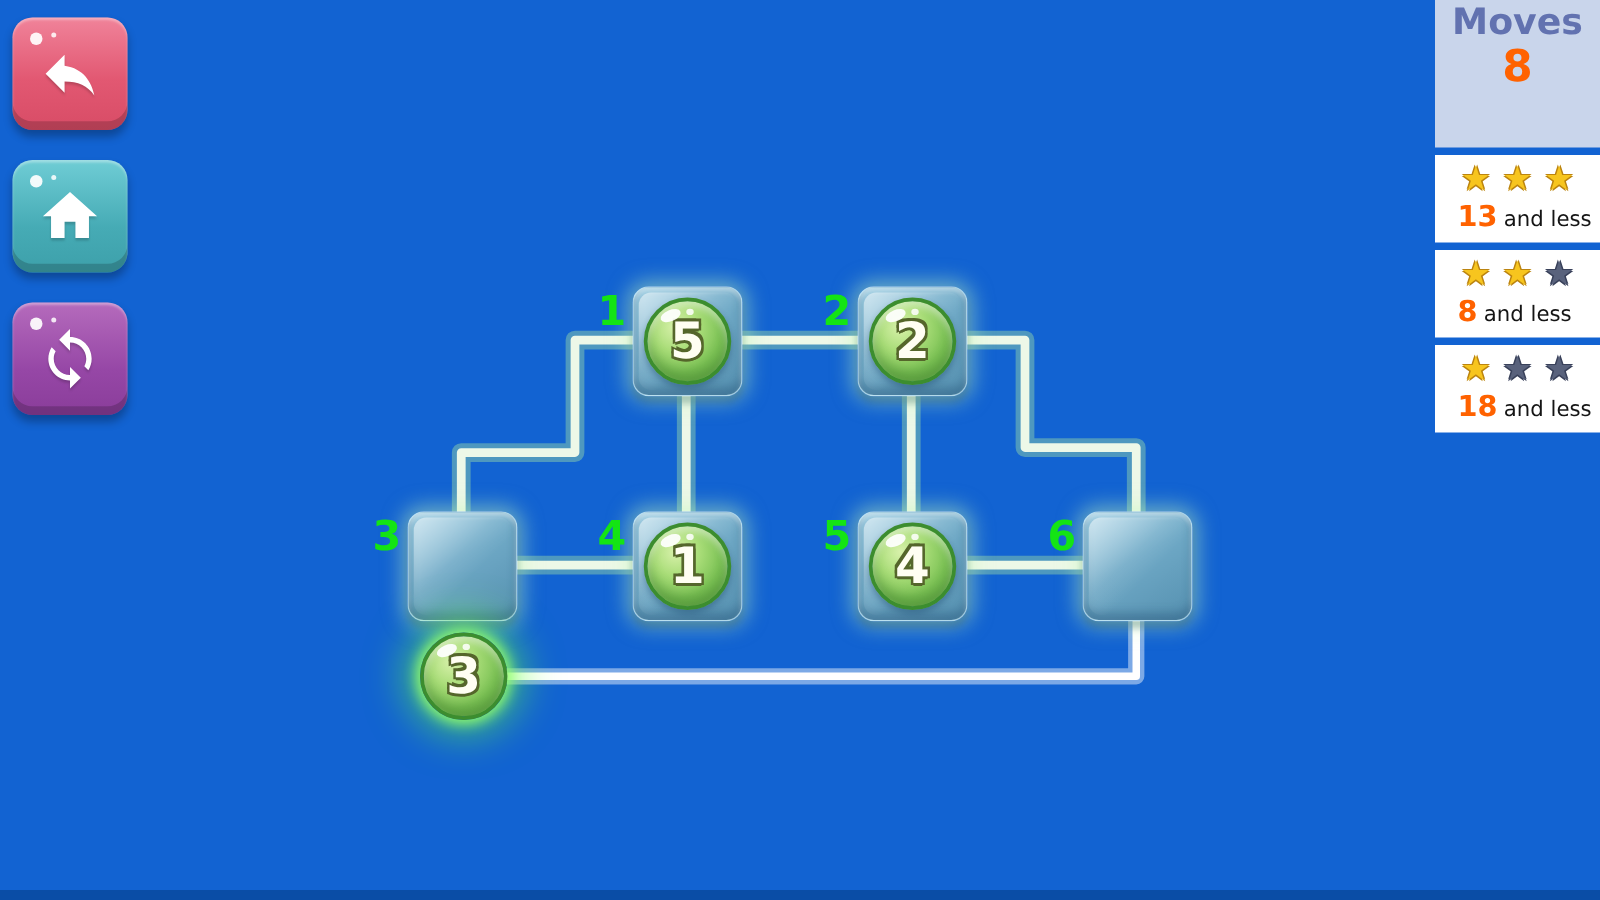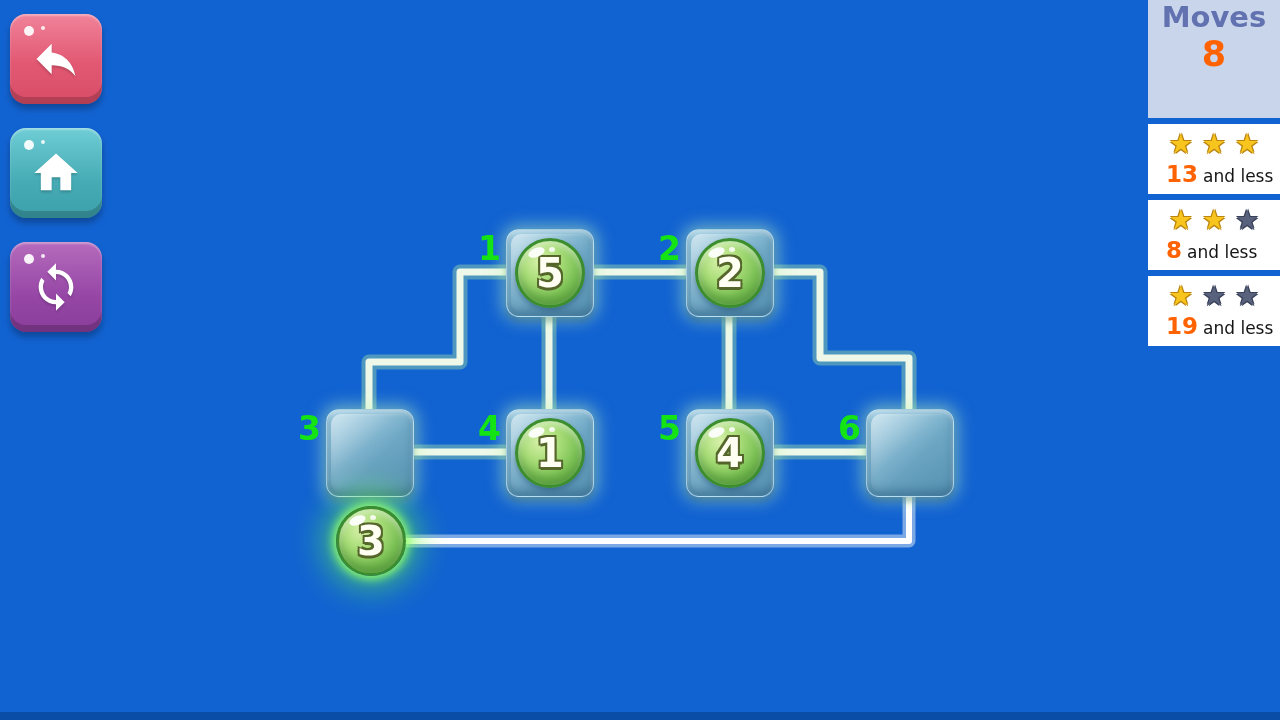--- a/index.html
+++ b/index.html
@@ -165,19 +165,19 @@
         <span class="rating-value">8</span><span class="rating-suffix">and less</span>
       </div>
     </div>
     <div class="rating-box">
       <div class="stars">
           <span class="star gold">★</span>
           <span class="star dark">★</span>
           <span class="star dark">★</span>
         </div>
       <div class="rating-text">
-        <span class="rating-value">19</span><span class="rating-suffix">and less</span>
+        <span class="rating-value">18</span><span class="rating-suffix">and less</span>
       </div>
     </div>
   </div>
 
   <div class="bottom-strip"></div>
 </div>
 
 </body></html>

